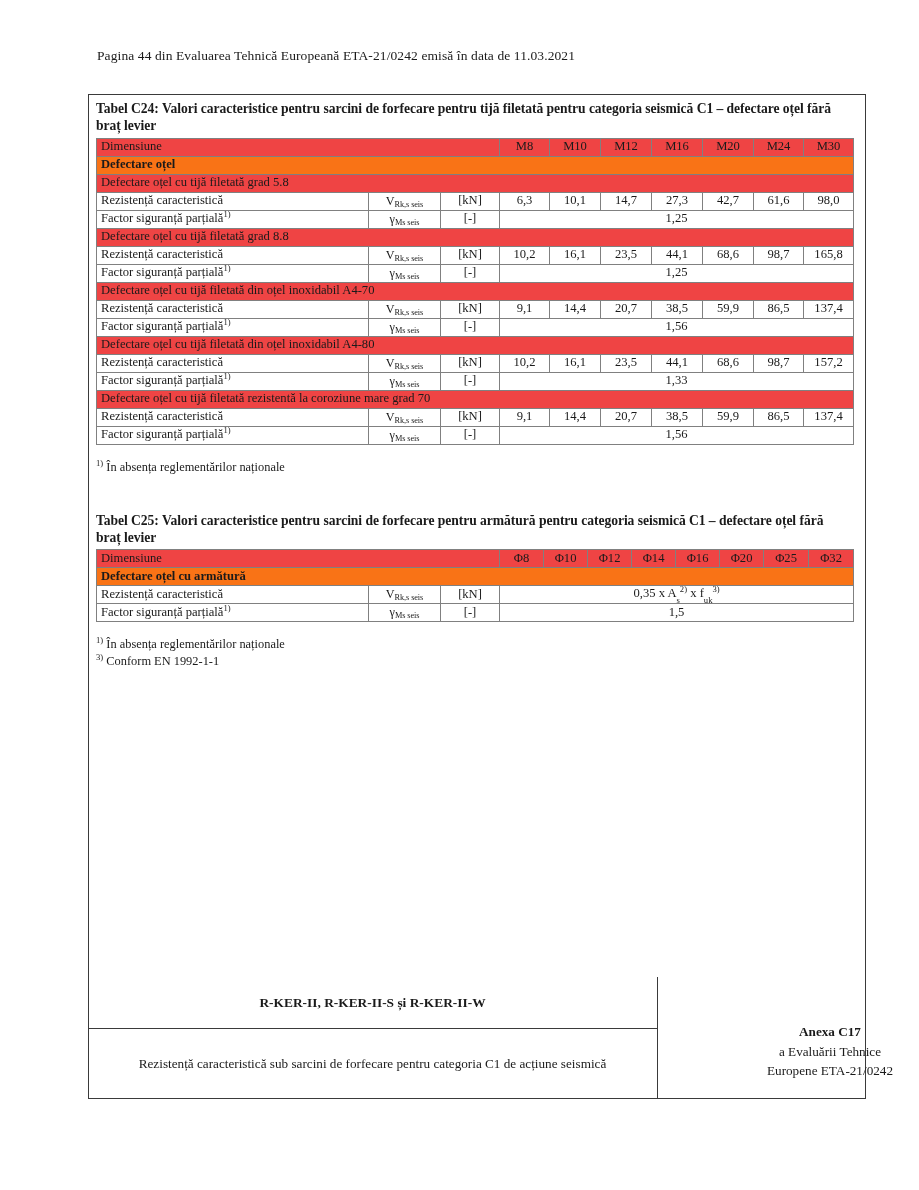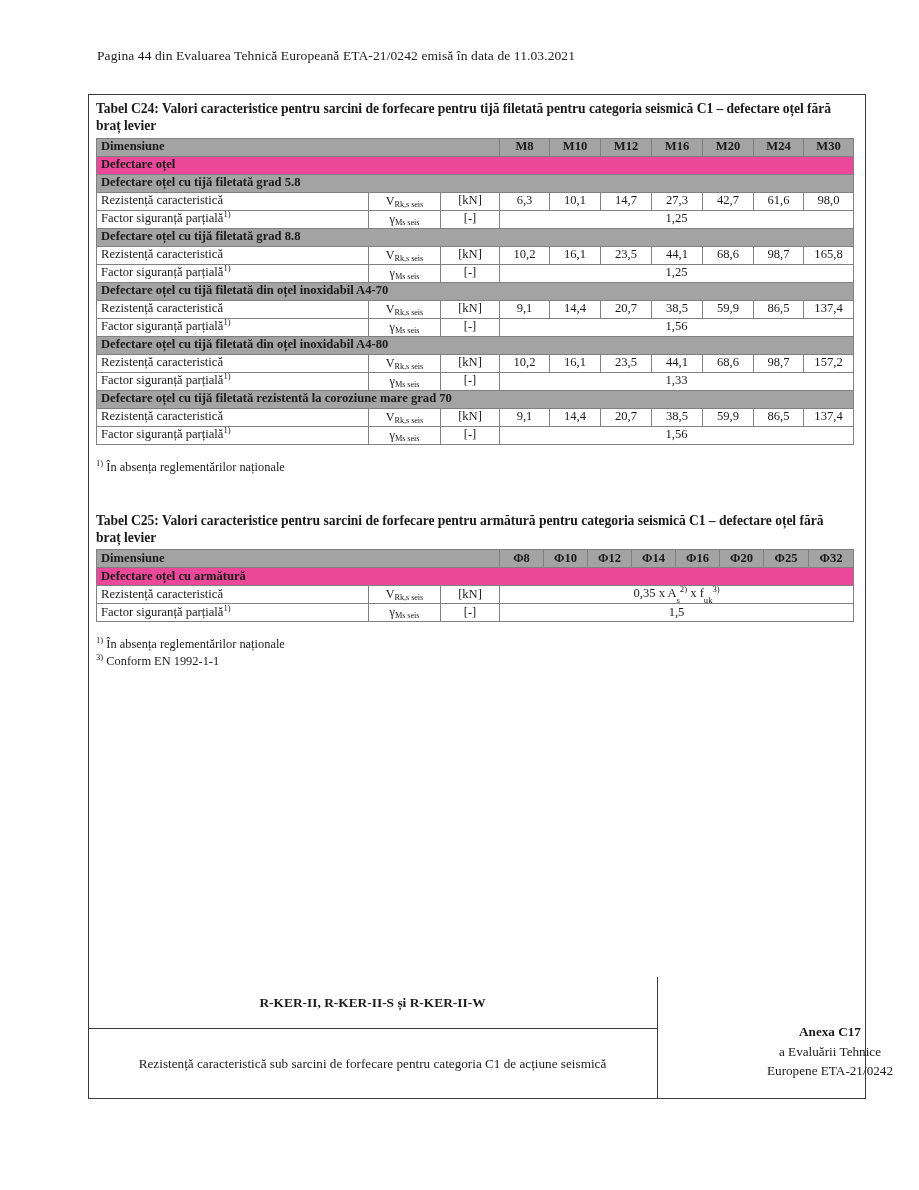--- a/index.html
+++ b/index.html
@@ -61,25 +61,25 @@
     border: 1px solid #808080;
     padding: 0px 4px;
     height: 18px;
     line-height: 1.08;
     vertical-align: middle;
     background: #ffffff;
     box-sizing: border-box;
   }
   table.doc tr.hdr td,
   table.doc tr.sect td {
-    background: #a3a3a3;
-    font-weight: bold;
+    background: #ef4444;
+    font-weight: normal;
   }
   table.doc tr.plain-sect td {
-    background: #ec4899;
+    background: #f97316;
     font-weight: bold;
   }
   .c-center { text-align: center; }
   .c-left { text-align: left; }
 
   .sym {
     font-size: 12.2px;
     text-align: center;
     white-space: nowrap;
   }

